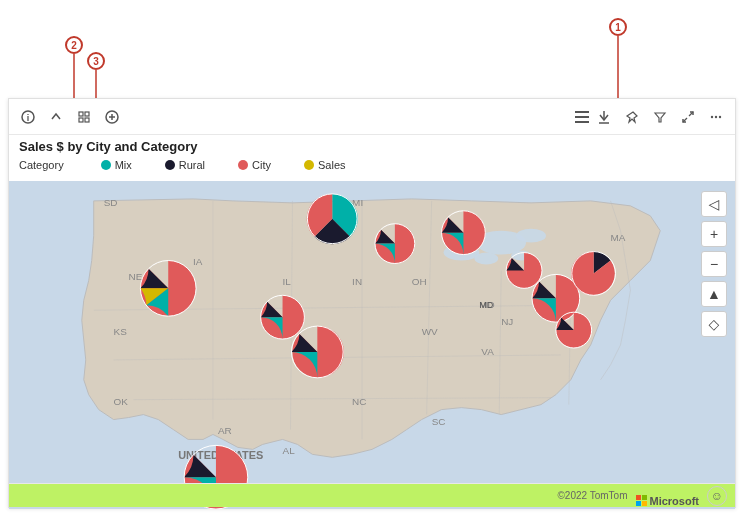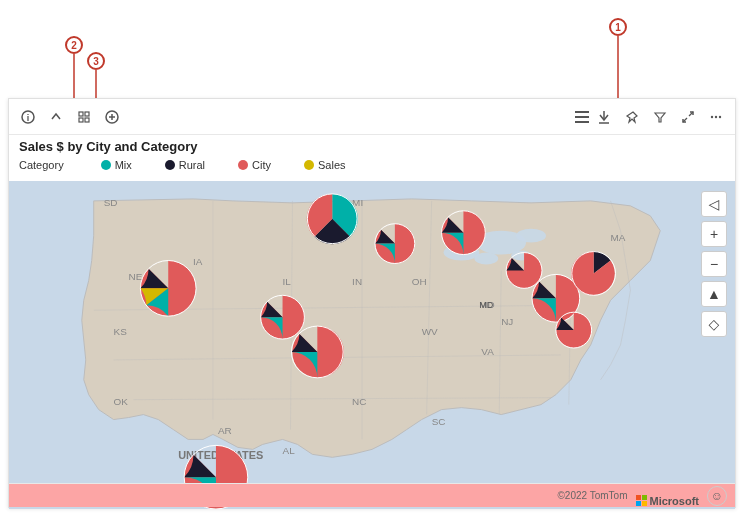--- a/index.html
+++ b/index.html
@@ -172,21 +172,21 @@
       cursor: pointer;
       color: #444;
     }
     
     .card-footer {
       position: absolute;
       bottom: 0;
       left: 0;
       width: 100%;
       height: 24px;
-      background: #fca5a5;
+      background: #bef264;
       border-top: 1px solid #e8e8e8;
       display: flex;
       align-items: center;
       justify-content: flex-end;
       padding: 0 8px;
       gap: 8px;
       font-size: 10px;
       color: #666;
     }
     .microsoft-logo {

